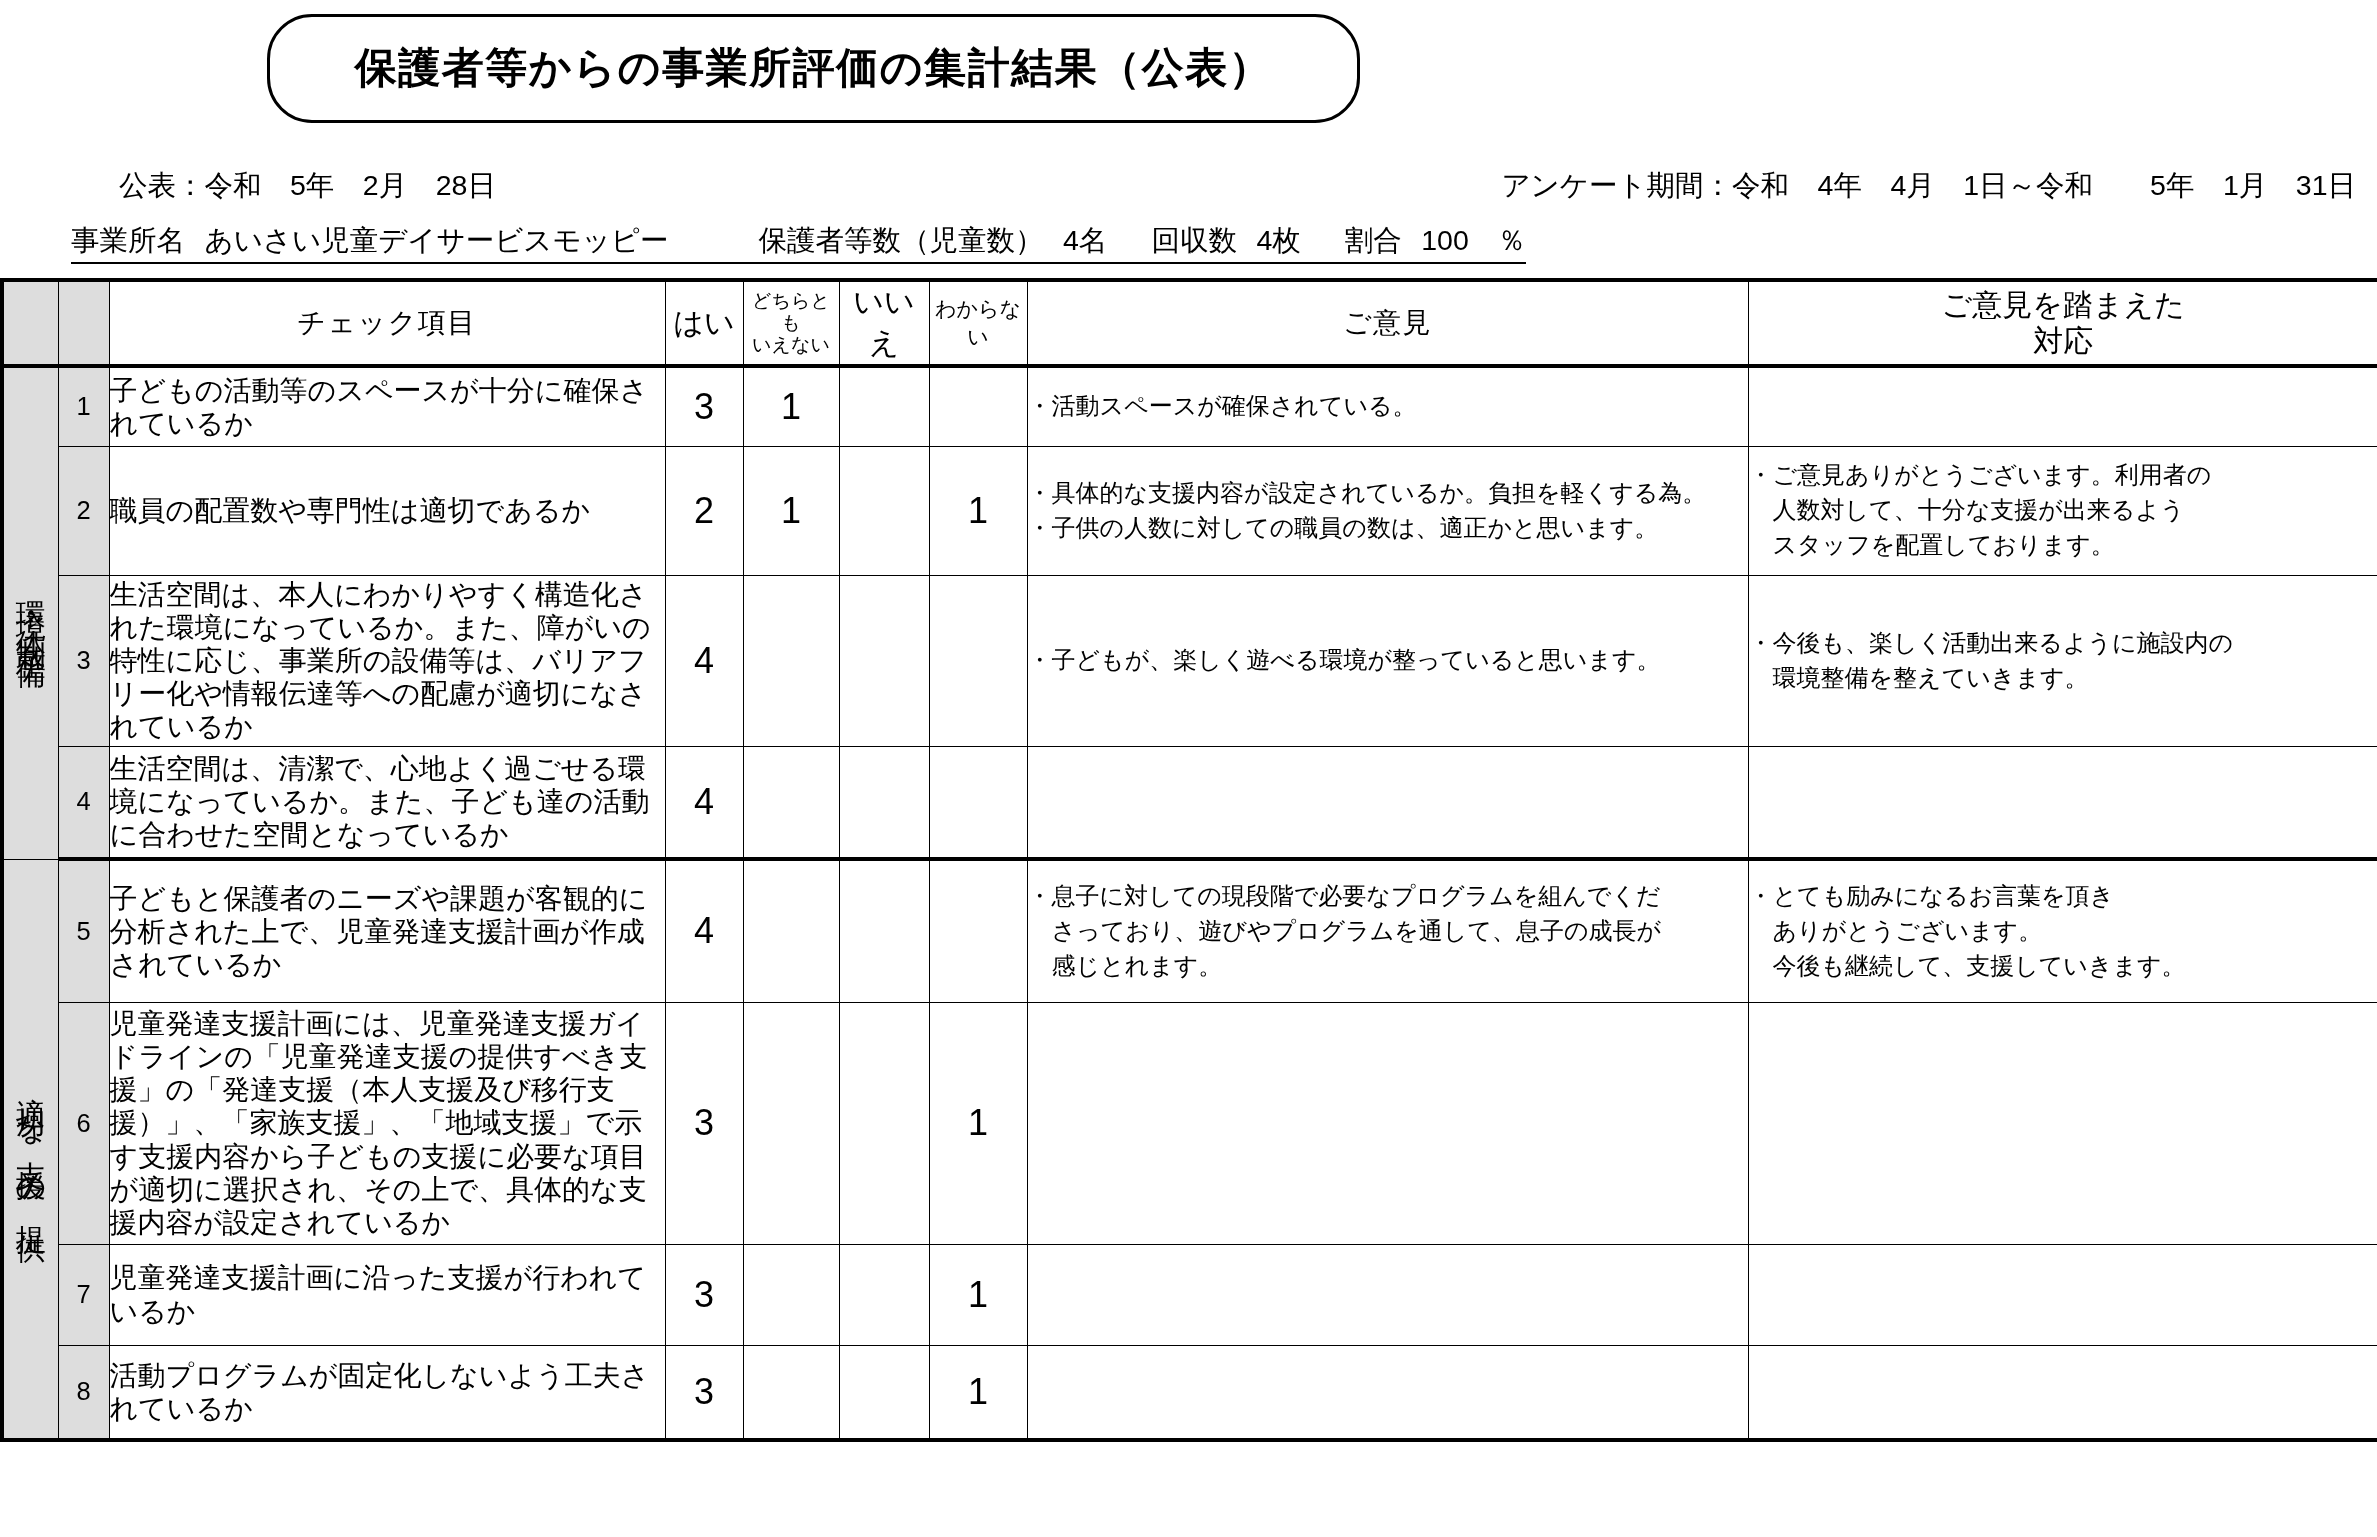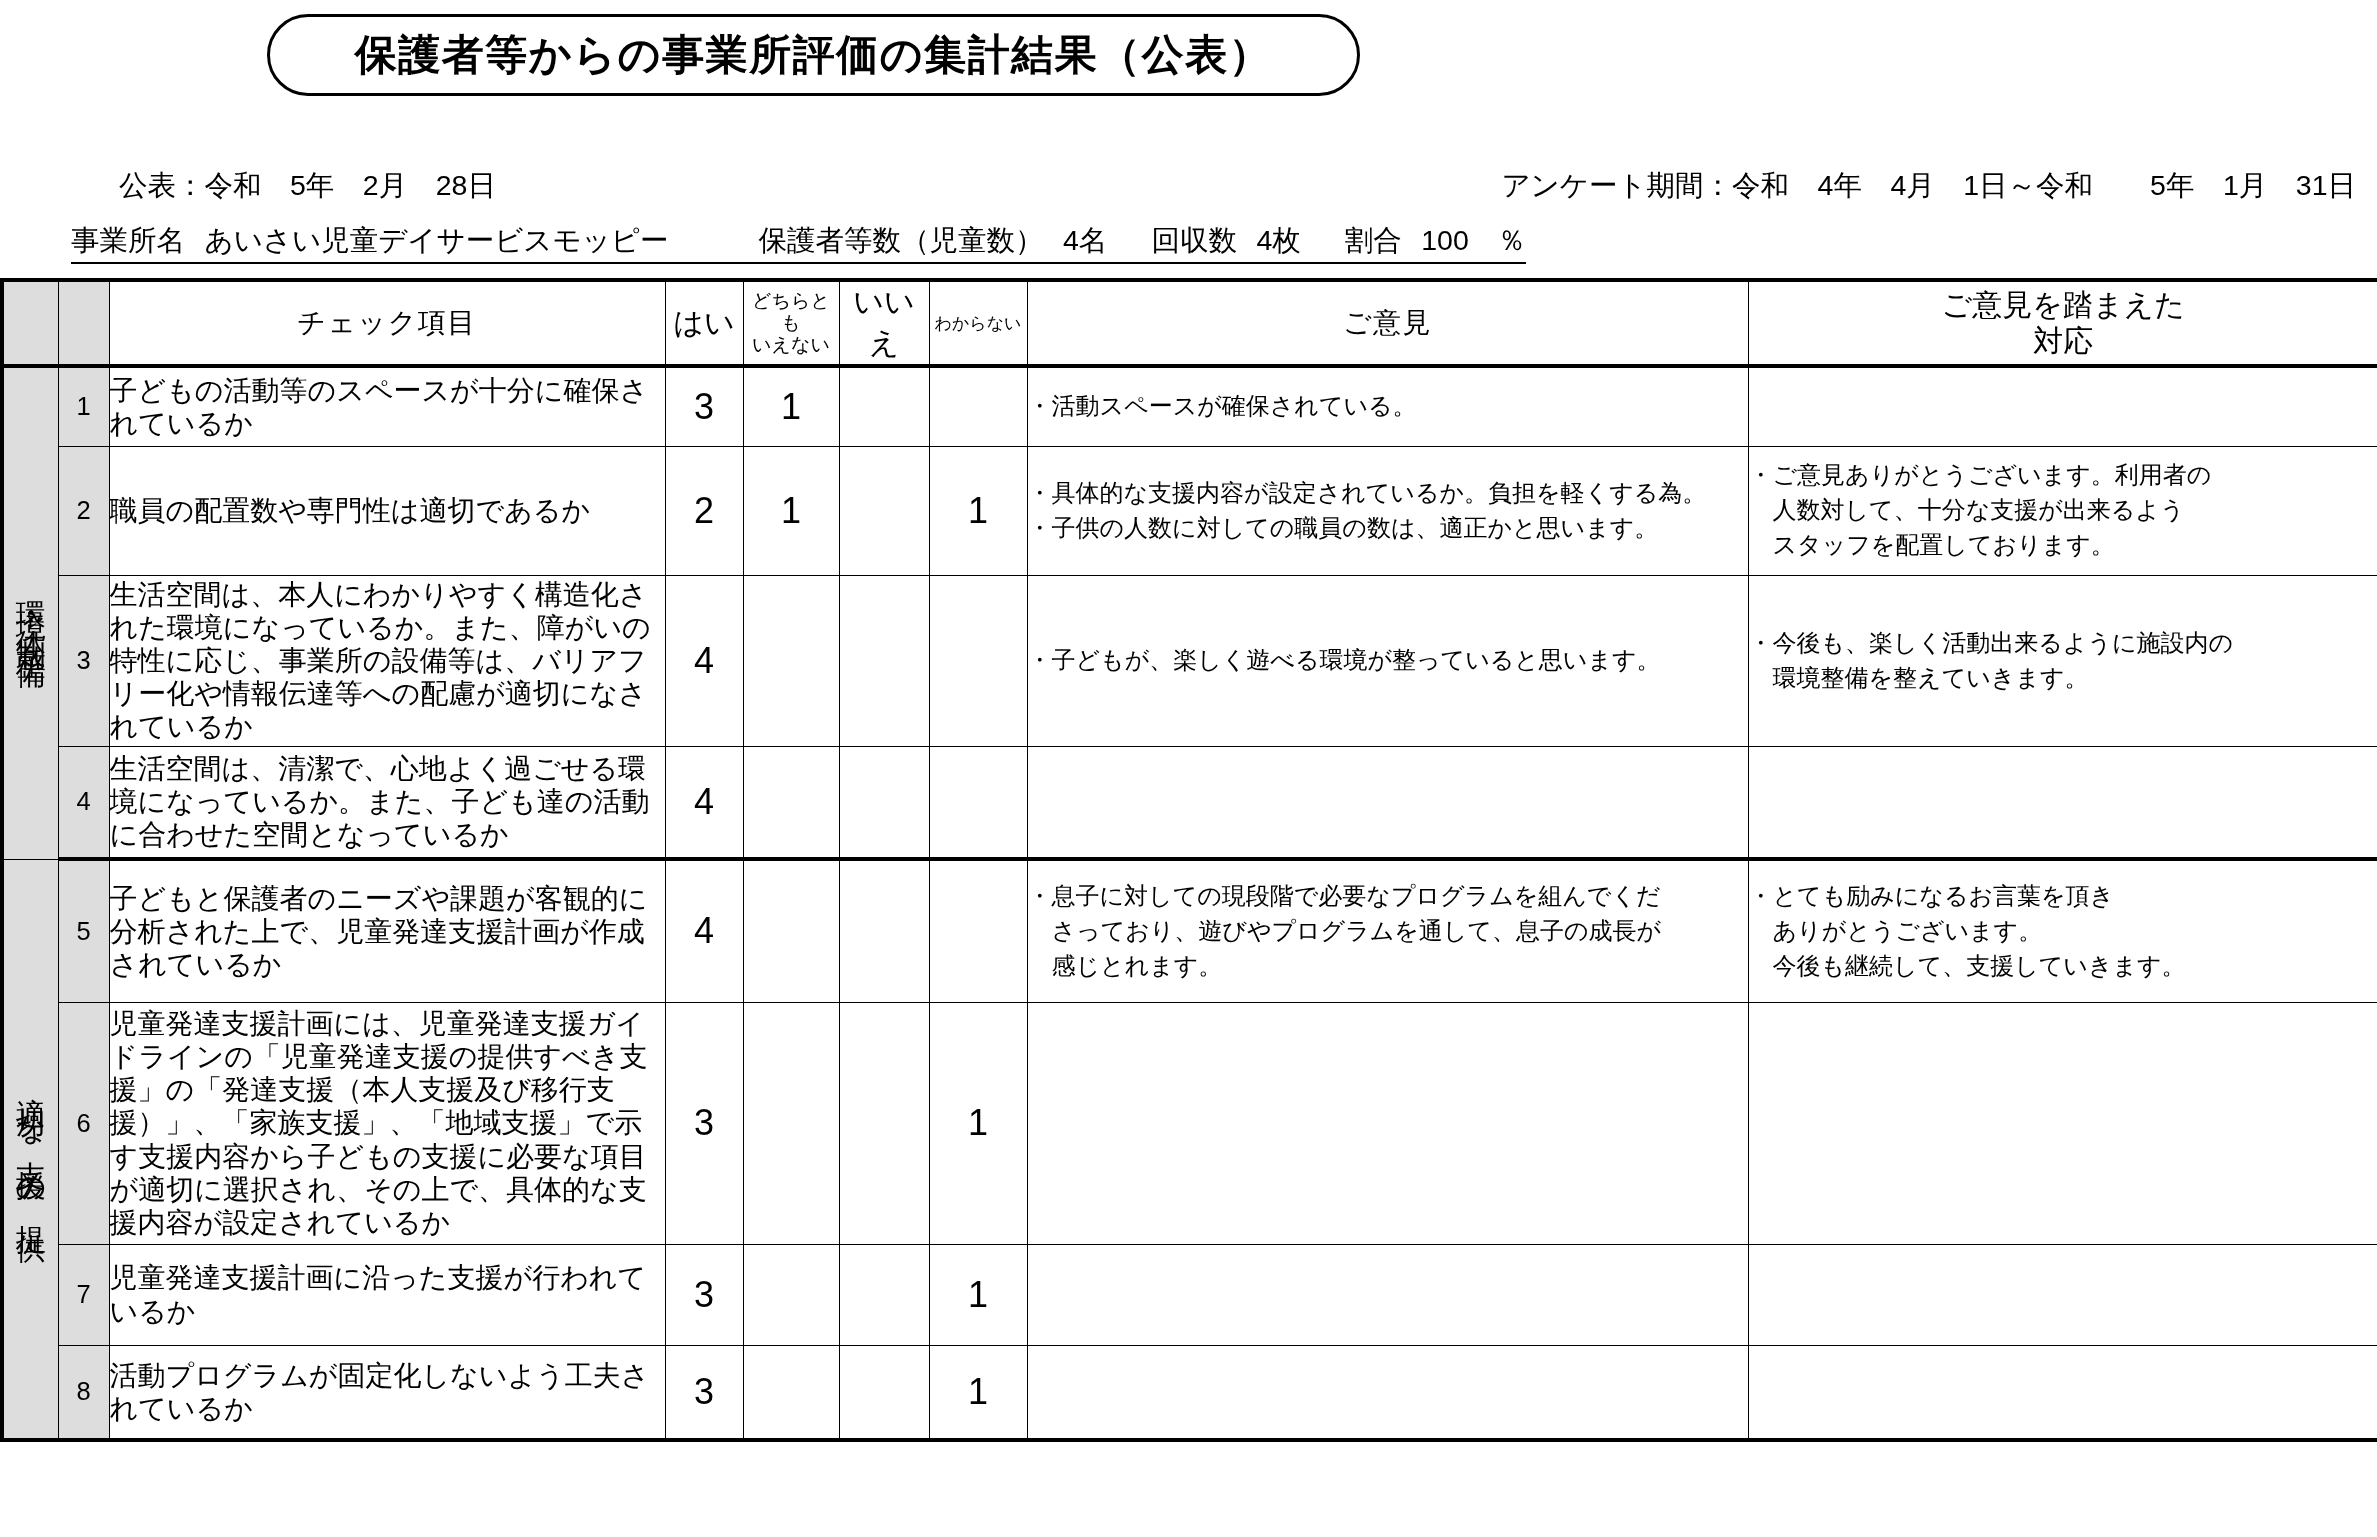--- a/index.html
+++ b/index.html
@@ -15,21 +15,21 @@
     overflow: hidden;
     position: relative;
   }
 
   
   .title-wrap {
     position: absolute;
     left: 267px;
     top: 13.5px;
     width: 1093px;
-    height: 82px;
+    height: 109px;
     box-sizing: border-box;
     border: 3.8px solid #000;
     border-radius: 45px;
     display: flex;
     align-items: center;
     justify-content: center;
   }
   .title-text {
     font-size: 42px;
     font-weight: bold;
@@ -102,21 +102,21 @@
   .hdr-yes {
     font-size: 30px;
     font-weight: bold;
   }
   .hdr-small {
     font-size: 19px;
     font-weight: bold;
     line-height: 1.15;
   }
   .hdr-tiny {
-    font-size: 17px;
+    font-size: 21px;
     font-weight: bold;
   }
   .hdr-two-line {
     font-size: 30px;
     font-weight: bold;
     line-height: 1.2;
   }
 
   .cat-cell {
     background: #dddddd;

